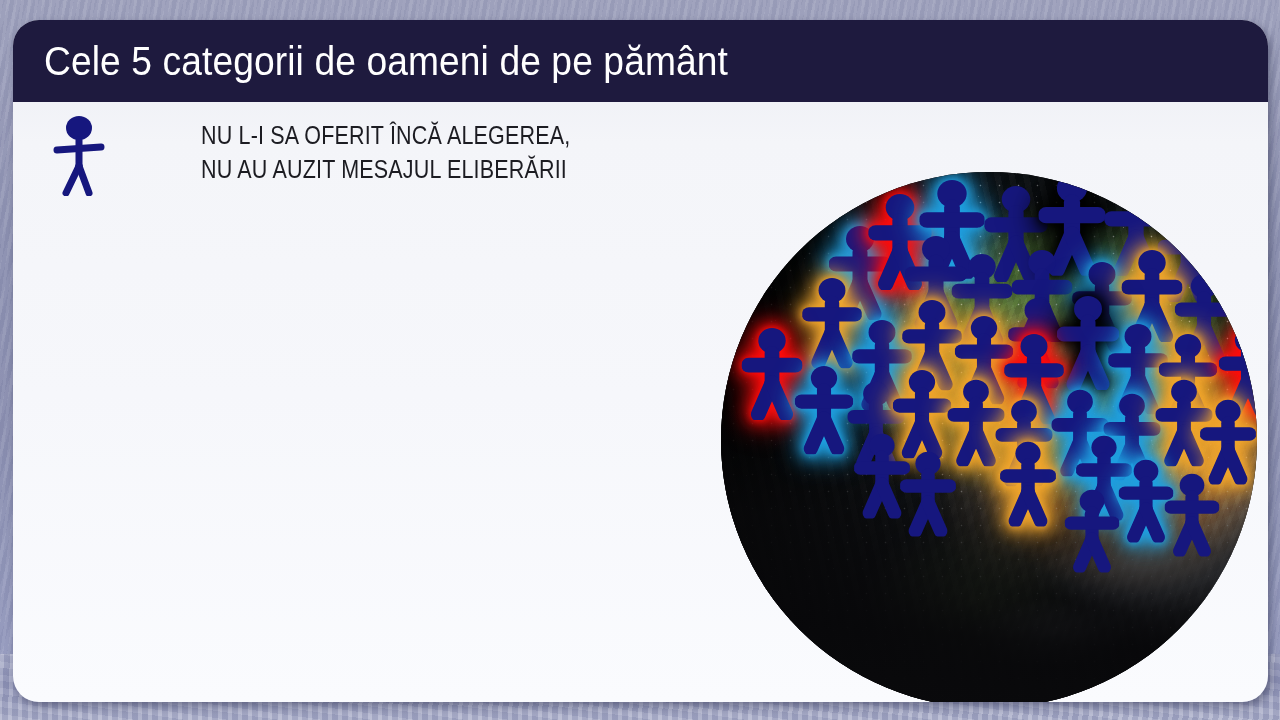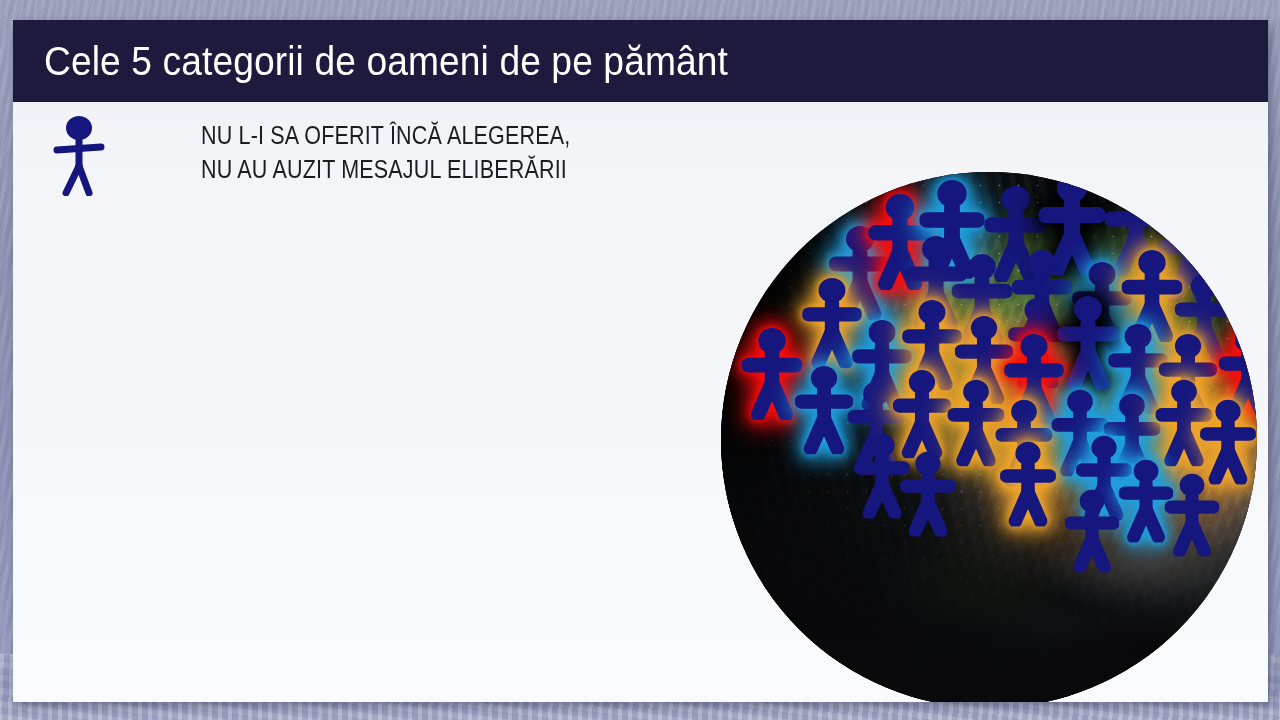--- a/index.html
+++ b/index.html
@@ -33,20 +33,21 @@
       repeating-linear-gradient(8deg, rgba(255,255,255,.10) 0 6px, rgba(80,86,128,.10) 6px 13px);
     opacity:.8;
   }
 
   
   #slide{
     position:absolute;left:13px;top:20px;width:1255px;height:682px;
     background:linear-gradient(180deg,#dfe1e9 0%, #eceef4 4%, #f4f5f9 18%, #f6f7fb 55%, #fafbfe 100%);
     box-shadow:3px 4px 9px rgba(25,28,55,.40);
     overflow:hidden;
+    border-radius:26px;
   }
 
   
   #title-bar{
     position:absolute;left:0;top:0;width:1255px;height:82px;
     background:#1e1a3e;
   }
   #title-text{
     position:absolute;left:31px;top:50%;transform:translateY(-50%);
     color:#ffffff;

